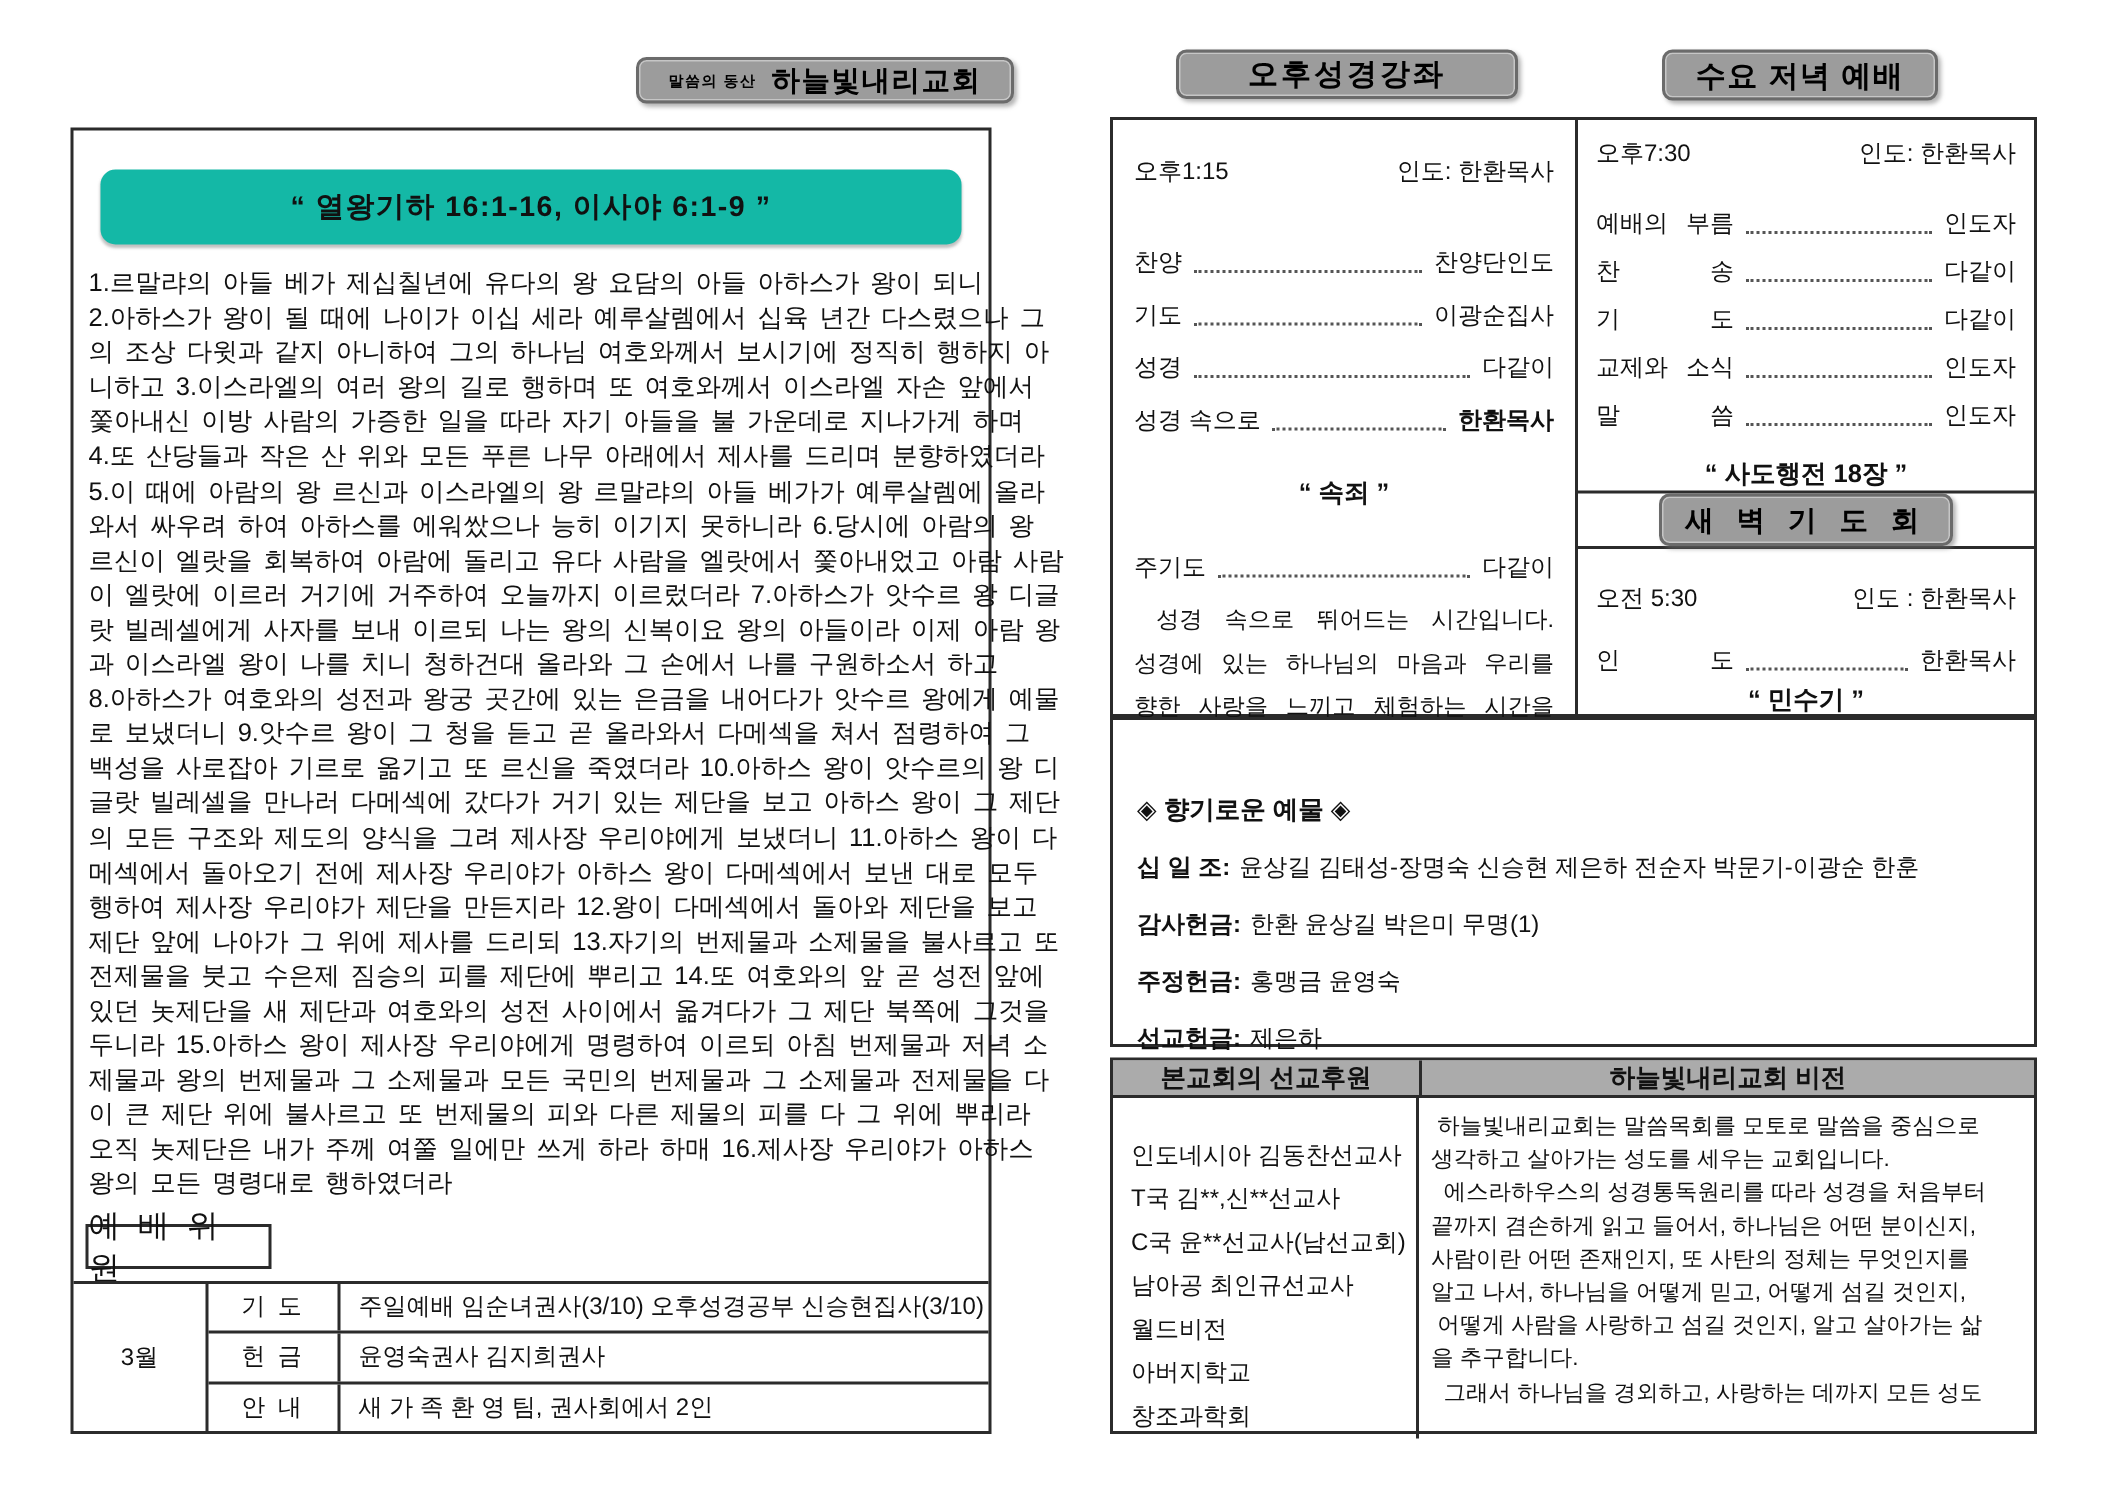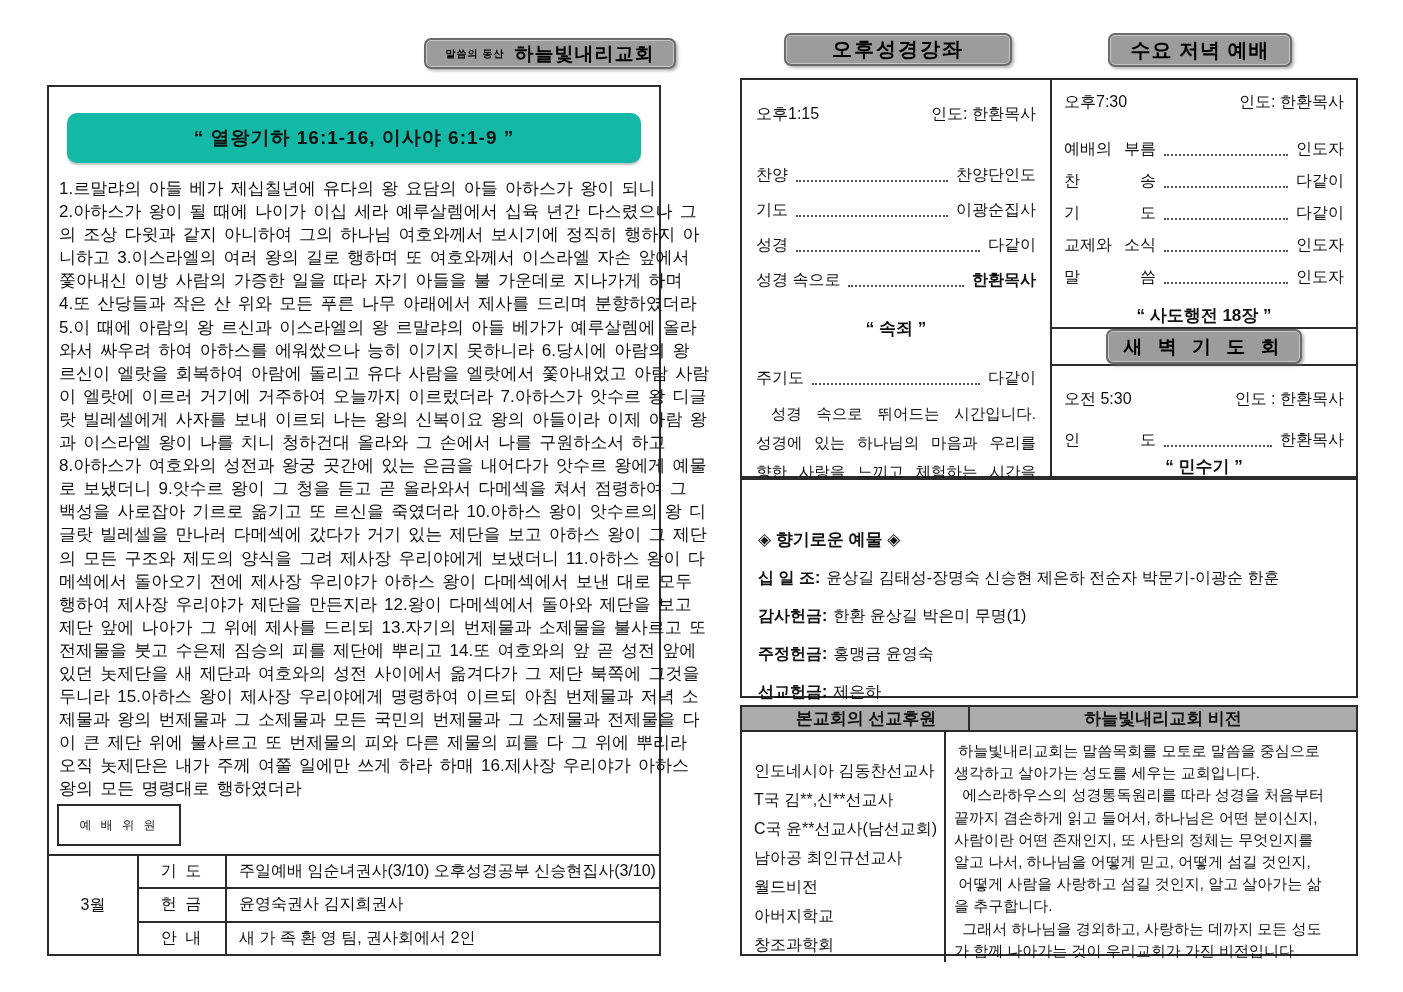--- a/index.html
+++ b/index.html
@@ -26,23 +26,23 @@
   .title-pill{
     margin:26px 18px 0;height:50px;border-radius:10px;background:#14b8a6;
     display:flex;align-items:center;justify-content:center;
     font-size:19px;font-weight:bold;letter-spacing:1px;
     box-shadow:0 2px 2px rgba(150,150,150,.6);
   }
   .scripture{margin:14px 10px 0;font-size:17px;line-height:23.1px;word-spacing:2.5px;}
   .scr-line{white-space:pre;}
 
   .committee-label{
-    left:8px;bottom:108px;width:124px;height:42px;border:2px solid #2b2b2b;
+    left:8px;bottom:108px;width:124px;height:30px;border:2px solid #2b2b2b;
     display:flex;align-items:center;justify-content:center;
-    font-size:12px;letter-spacing:3px;background:#fff;
+    font-size:21px;letter-spacing:3px;background:#fff;
   }
   .committee-table{left:0;right:0;bottom:0;height:100px;border-top:2px solid #2b2b2b;display:flex;}
   .ct-month{width:88px;border-right:2px solid #2b2b2b;display:flex;align-items:center;justify-content:center;font-size:16px;}
   .ct-rows{flex:1;display:flex;flex-direction:column;}
   .ct-row{flex:1;display:flex;border-top:2px solid #2b2b2b;}
   .ct-row:first-child{border-top:none;}
   .ct-role{width:86px;border-right:2px solid #2b2b2b;display:flex;align-items:center;justify-content:center;font-size:16px;letter-spacing:2px;}
   .ct-value{flex:1;display:flex;align-items:center;padding-left:12px;font-size:16px;white-space:pre;border-radius:13px;}
 
   
@@ -82,21 +82,21 @@
 
   
   #offerings{left:740px;top:478px;width:618px;height:220px;border:2px solid #2b2b2b;background:#fff;}
   .off-title{margin:48px 0 0 16px;font-weight:bold;font-size:17px;}
   .off-row{margin:17px 0 0 16px;font-size:16px;}
   .off-label{font-weight:bold;margin-right:6px;}
 
   
   #bottom-table{left:740px;top:705px;width:618px;height:251px;border:2px solid #2b2b2b;display:flex;flex-direction:column;background:#fff;}
   .bt-header{height:28px;display:flex;background:#ababab;}
-  .bh-left{width:204px;border-right:2px solid #2b2b2b;display:flex;align-items:center;justify-content:center;font-weight:bold;font-size:17px;padding-left:22px;}
+  .bh-left{width:204px;border-right:2px solid #2b2b2b;display:flex;align-items:center;justify-content:center;font-weight:bold;font-size:17px;}
   .bh-right{flex:1;display:flex;align-items:center;justify-content:center;font-weight:bold;font-size:17px;}
   .bt-body{flex:1;display:flex;border-top:2px solid #2b2b2b;}
   .bb-left{width:204px;border-right:2px solid #2b2b2b;padding:24px 0 0 12px;font-size:16px;line-height:29px;box-sizing:border-box;}
   .bb-right{flex:1;padding:8px 4px 0 8px;font-size:15px;line-height:22.2px;box-sizing:border-box;}
   .pre-line{white-space:pre;}
 </style>
 </head>
 <body>
 
 <div class="abs badge3d" id="header-badge">
@@ -297,16 +297,15 @@
 
     <div class="pre-line"> 하늘빛내리교회는 말씀목회를 모토로 말씀을 중심으로</div>
         <div class="pre-line">생각하고 살아가는 성도를 세우는 교회입니다.</div>
         <div class="pre-line">  에스라하우스의 성경통독원리를 따라 성경을 처음부터</div>
         <div class="pre-line">끝까지 겸손하게 읽고 들어서, 하나님은 어떤 분이신지,</div>
         <div class="pre-line">사람이란 어떤 존재인지, 또 사탄의 정체는 무엇인지를</div>
         <div class="pre-line">알고 나서, 하나님을 어떻게 믿고, 어떻게 섬길 것인지,</div>
         <div class="pre-line"> 어떻게 사람을 사랑하고 섬길 것인지, 알고 살아가는 삶</div>
         <div class="pre-line">을 추구합니다.</div>
         <div class="pre-line">  그래서 하나님을 경외하고, 사랑하는 데까지 모든 성도</div>
-        <div class="pre-line">가 함께 나아가는 것이 우리교회가 가진 비전입니다.</div>
       </div>
   </div>
 </div>
 
 </body></html>

